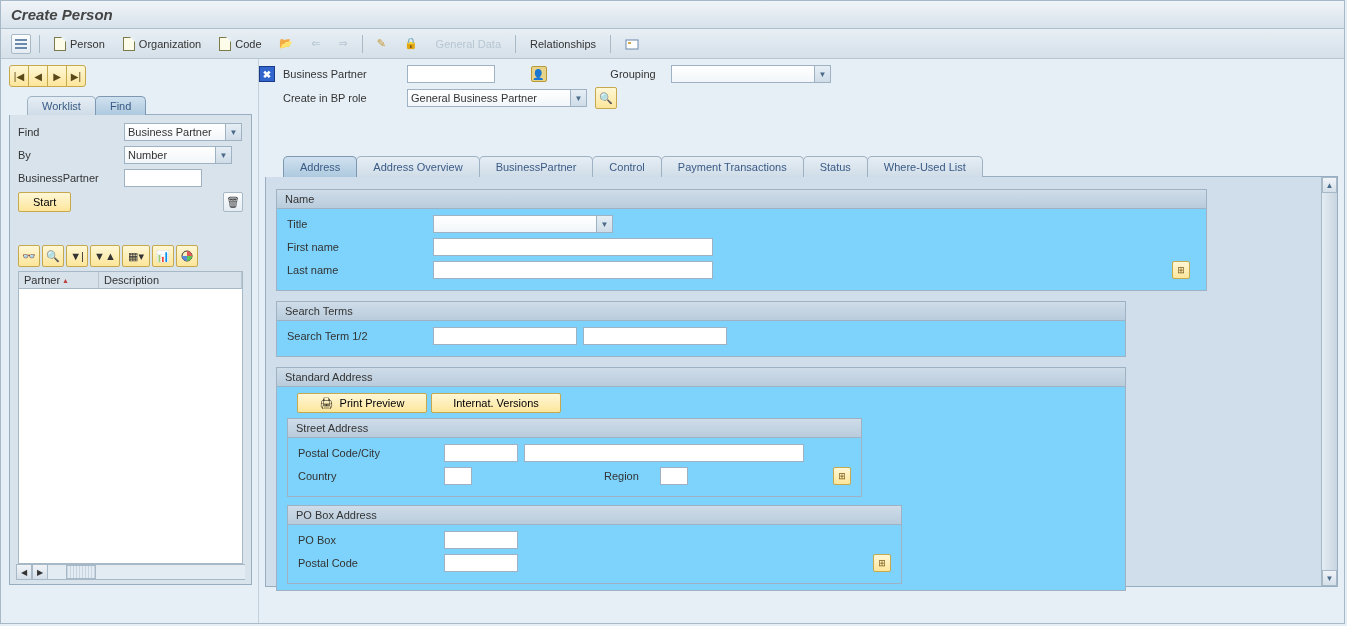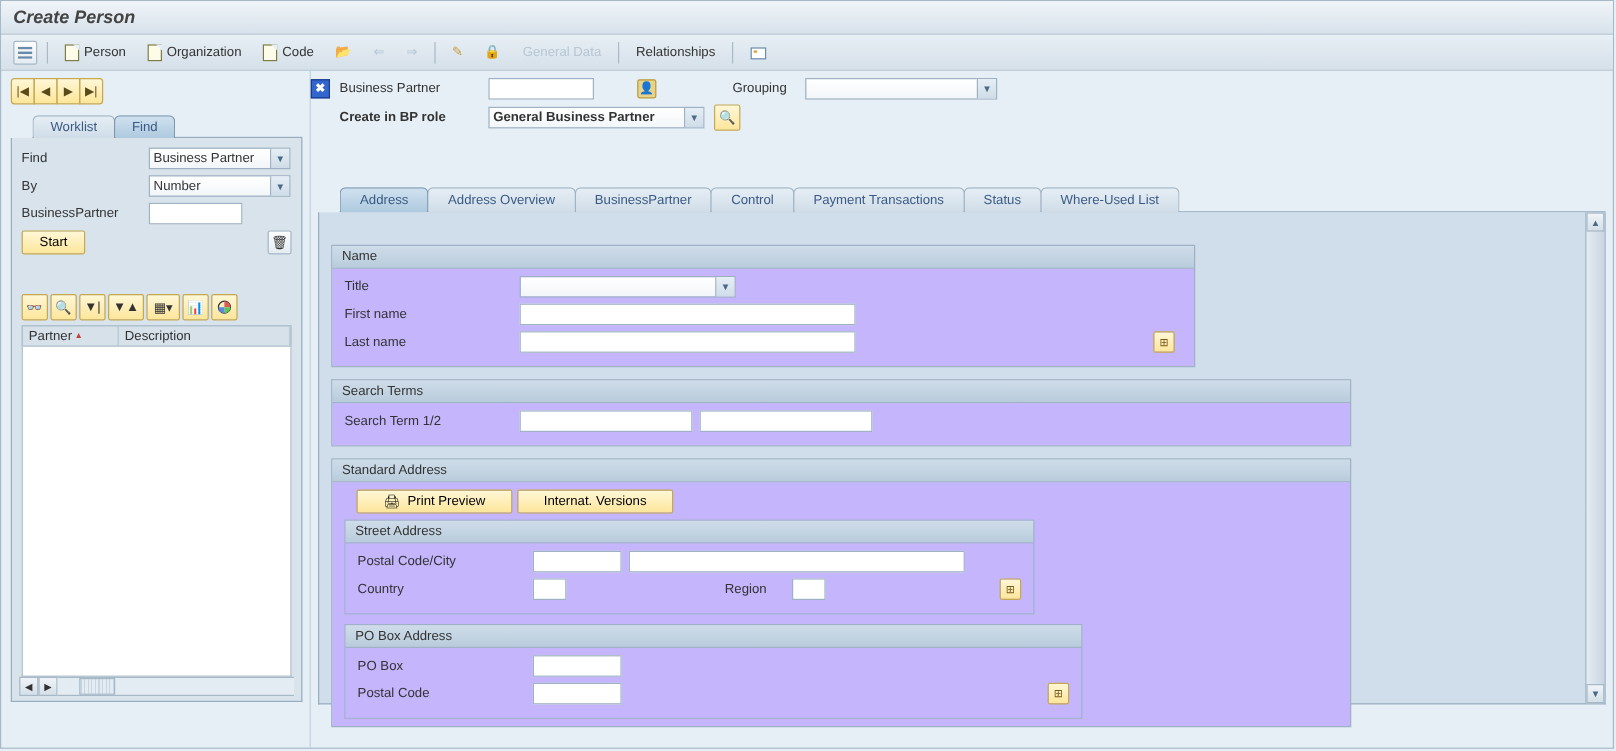--- a/index.html
+++ b/index.html
@@ -288,21 +288,21 @@
     background: #c5d6e4;
     margin-bottom: 10px;
   }
   .panel-title {
     background: linear-gradient(#cfdce9, #b9ccdc);
     border-bottom: 1px solid #9fb2c3;
     padding: 3px 8px;
   }
   .panel-body {
     padding: 6px 10px;
-    background: #c4b5fd;
+    background: #7dd3fc;
   }
   .panel-body .row .lbl { min-width: 140px; }
   .sub-panel {
     border: 1px solid #9fb2c3;
     margin-top: 4px;
   }
   .sub-panel .panel-title { font-size: 11px; }
   .expand-btn {
     width: 18px; height: 18px;
     border: 1px solid #c6a94e;
@@ -413,21 +413,21 @@
       <div class="tab-body left-tab-body">
         <div class="row">
           <span class="lbl">Find</span>
           <div class="select-like" style="width:118px;">
             <span>Business Partner</span>
             <span class="dd-arrow">▼</span>
           </div>
         </div>
         <div class="row">
           <span class="lbl">By</span>
-          <div class="select-like" style="width:118px;">
+          <div class="select-like" style="width:108px;">
             <span>Number</span>
             <span class="dd-arrow">▼</span>
           </div>
         </div>
         <div class="row">
           <span class="lbl">BusinessPartner</span>
           <input type="text" class="fld" style="width: 78px;" value="">
         </div>
         <div class="row" style="justify-content:space-between; gap:4px;">
           <button class="btn-yellow">
@@ -482,21 +482,21 @@
         <input type="text" class="fld" style="width: 88px;" value="">
         <span style="width:20px;"></span>
         <span class="person-silhouette">👤</span>
         <span style="width:40px;"></span>
         <span style="min-width:60px;text-align:center;">Grouping</span>
         <div class="select-like" style="width:160px;">
           <span></span>
           <span class="dd-arrow">▼</span>
         </div>
       </div>
-      <div class="right-header" style="position:absolute; top:28px; left:6px;font-weight:bold;">
+      <div class="right-header" style="position:absolute; top:28px; left:6px;">
         <span style="width:16px;"></span>
         <span style="min-width:116px;">Create in BP role</span>
         <div class="select-like" style="width:180px;">
           <span>General Business Partner</span>
           <span class="dd-arrow">▼</span>
         </div>
         <span class="icon-btn-sm-y">🔍</span>
       </div>
 
       <div class="main-tab-area" style="margin-top:90px;">
@@ -504,21 +504,21 @@
           <div class="tab active"><span>Address</span></div>
           <div class="tab"><span>Address Overview</span></div>
           <div class="tab"><span>BusinessPartner</span></div>
           <div class="tab"><span>Control</span></div>
           <div class="tab"><span>Payment Transactions</span></div>
           <div class="tab"><span>Status</span></div>
           <div class="tab"><span>Where-Used List</span></div>
         </div>
         <div class="main-tab-body">
 
-          <div class="panel" style="width:720px; position:relative;margin-top:15px;">
+          <div class="panel" style="width:931px; position:relative;">
             <div class="panel-title">Name</div>
             <div class="panel-body">
               <div class="row">
                 <span class="lbl">Title</span>
                 <div class="select-like" style="width:180px;">
                   <span></span>
                   <span class="dd-arrow">▼</span>
                 </div>
               </div>
               <div class="row">

